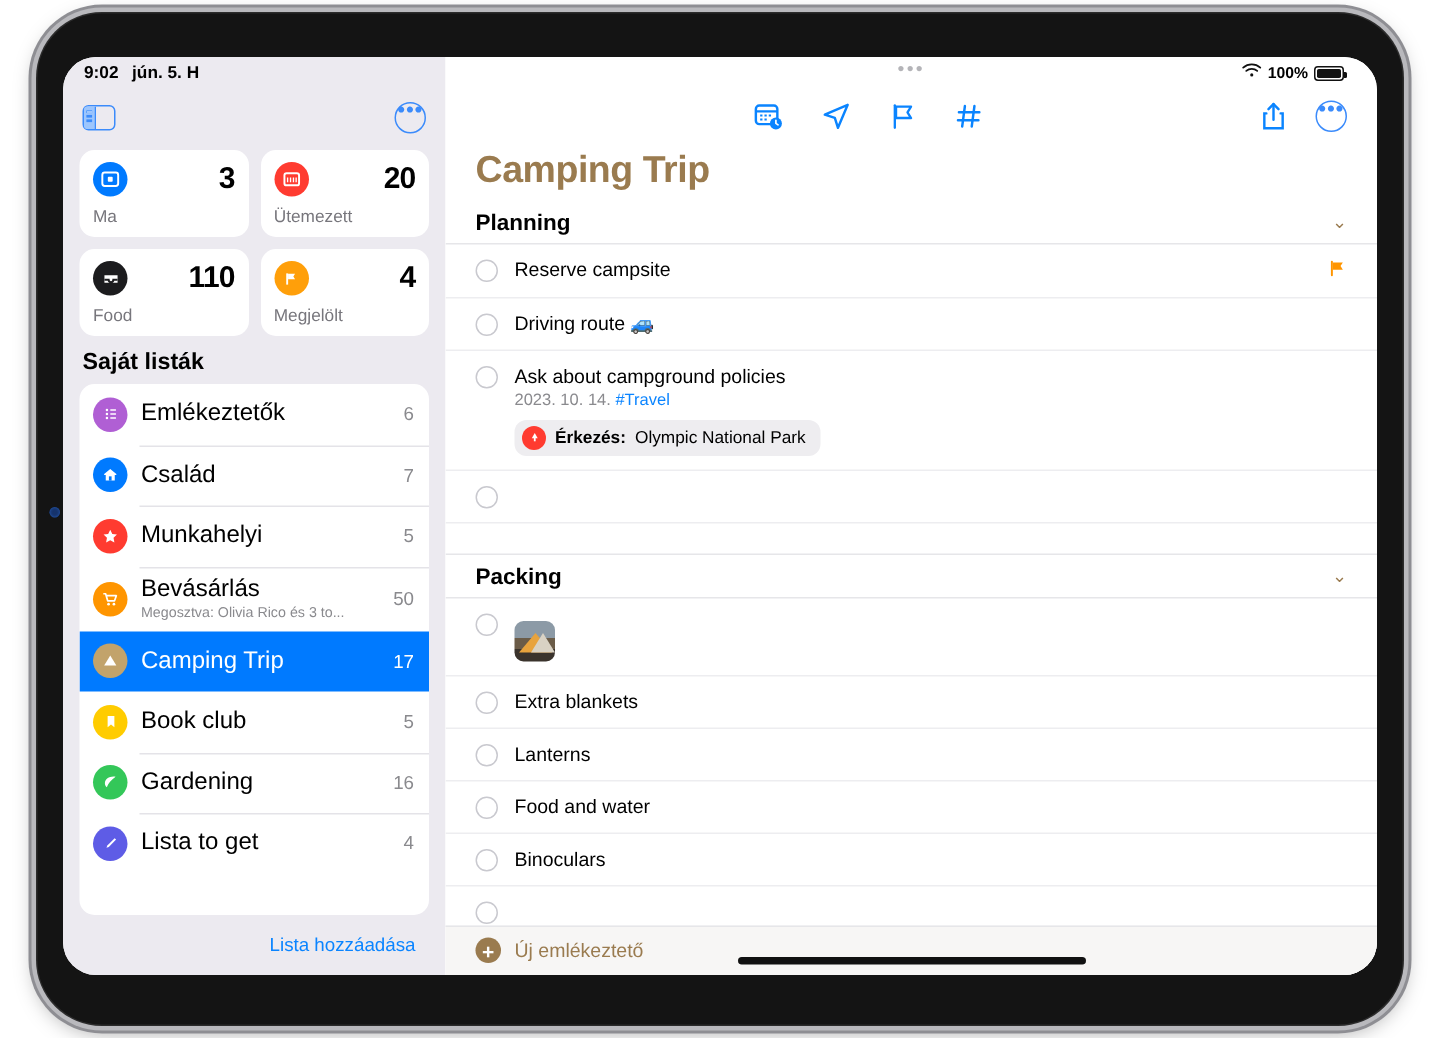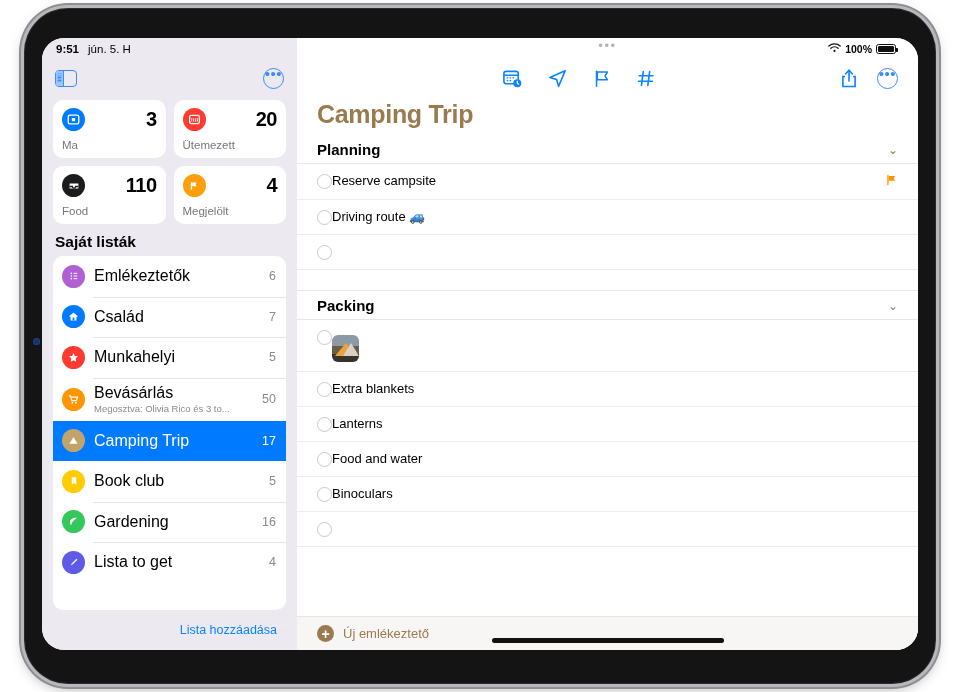--- a/index.html
+++ b/index.html
@@ -48,21 +48,21 @@
     width: 255px; height: 100%;
     background: #eceaf0;
     display: flex; flex-direction: column;
     position: relative;
   }
   .status-bar {
     height: 22px; display: flex; align-items: center;
     padding: 0 14px; font-size: 11.5px; font-weight: bold; color: #000;
   }
   .status-bar .time { margin-right: 9px; }
-  .status-bar .date { font-weight: normal; }
+  .status-bar .date { font-weight: bold; }
 
   .sidebar-topbar {
     height: 36px; display: flex; align-items: center;
     justify-content: space-between; padding: 0 13px;
   }
   .sb-toggle { width: 22px; height: 17px; border: 1.8px solid #3b8bfb; border-radius: 4px; position: relative; }
   .sb-toggle::before {
     content:""; position:absolute; left:0; top:0; bottom:0; width:7px;
     background:#9dc6fd; border-right:1.5px solid #3b8bfb; border-radius:2px 0 0 2px;
   }
@@ -144,21 +144,21 @@
 
   #tasks { flex: 1 1 auto; overflow: hidden; }
   .group-header {
     display: flex; align-items: center; justify-content: space-between;
     padding: 6px 20px 5px 20px; border-bottom: 1px solid #e6e6e9; gap: 36px;
   }
   .group-title { font-size: 15px; font-weight: bold; color: #000; }
   .chev { color: #9a7b4f; font-size: 12px; }
 
   .task-row {
-    display: flex; align-items: flex-start; 
+    display: flex; align-items: flex-start; gap: 11px;
     padding: 9px 20px 9px 20px;
     border-bottom: 1px solid #ededf0; position: relative;
   }
   .task-row.empty { min-height: 32px; padding-top: 9px; padding-bottom: 9px; }
   .radio { width: 15px; height: 15px; border-radius: 50%; border: 1.3px solid #c9c9cf; flex: 0 0 auto; margin-top: 1px; }
   .task-body { flex: 1 1 auto; min-width: 0; }
   .task-title { font-size: 13px; color: #000; }
   .task-meta { font-size: 11px; color: #8a8a8e; margin-top: 3px; }
   .task-meta .tag { color: #0a84ff; }
   .loc-chip {
@@ -203,21 +203,21 @@
 
 <div id="device-frame">
   <div id="bezel-highlight"></div>
   <div id="camera-dot"></div>
 
   <div id="screen">
 
     <div id="sidebar">
 
       <div class="status-bar">
-        <span class="time">9:51</span>
+        <span class="time">9:02</span>
         <span class="date">jún. 5. H</span>
       </div>
 
       <div class="sidebar-topbar">
         <div class="sb-toggle"></div>
         <div class="circle-ellipsis">
             <span>•••</span>
           </div>
       </div>
 
@@ -472,20 +472,40 @@
           </span>
         </div>
 
         <div class="task-row">
           <div class="radio"></div>
           <div class="task-body">
               <div class="task-title">Driving route 🚙</div>
             </div>
         </div>
 
+        <div class="task-row">
+          <div class="radio"></div>
+          <div class="task-body">
+            <div class="task-title">Ask about campground policies</div>
+            <div class="task-meta">
+              <span>2023. 10. 14.</span>
+              <span class="tag">#Travel</span>
+            </div>
+            <div class="loc-chip">
+              <span class="loc-pin">
+                <svg width="9" height="9" viewBox="0 0 12 12">
+                    <path d="M6 2.2l2.6 4.6H3.4z" fill="#fff"></path>
+                    <rect x="5.2" y="6.4" width="1.6" height="3.2" fill="#fff"></rect>
+                  </svg>
+              </span>
+              <b>Érkezés:</b>
+              <span>Olympic National Park</span>
+            </div>
+          </div>
+        </div>
 
         <div class="task-row empty">
           <div class="radio"></div>
           <div class="task-body">
               <div class="task-title"></div>
             </div>
         </div>
 
         <div class="group-header" style="border-top:1px solid #e6e6e9;margin-top:20px;">
           <span class="group-title">Packing</span>

